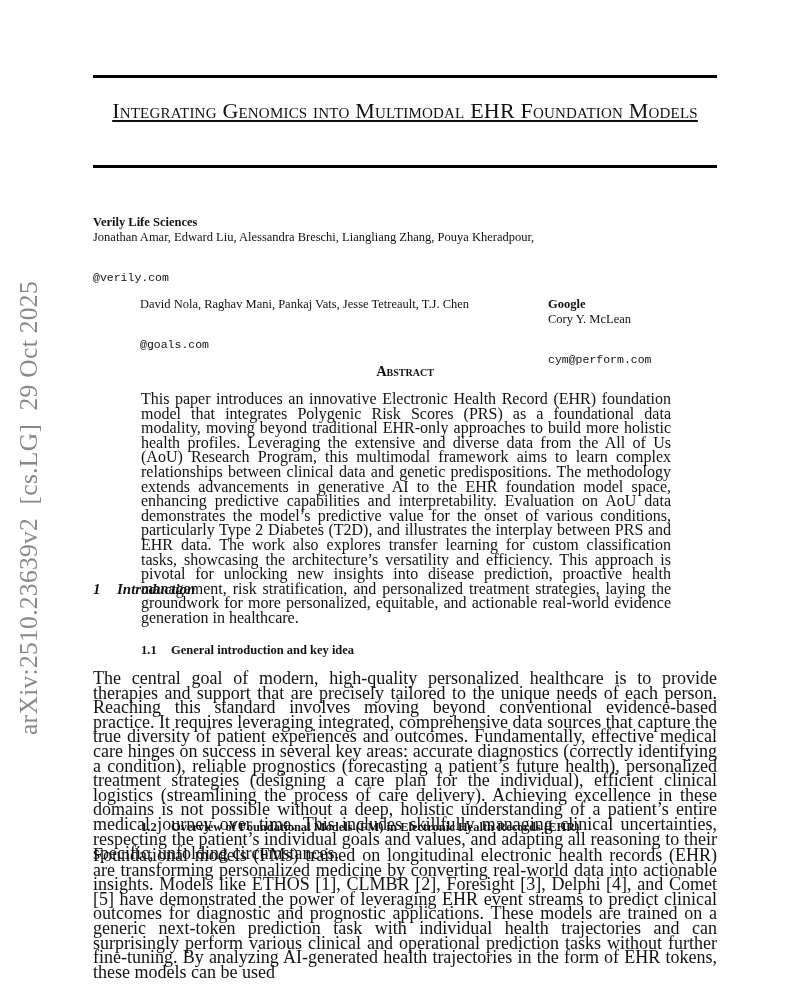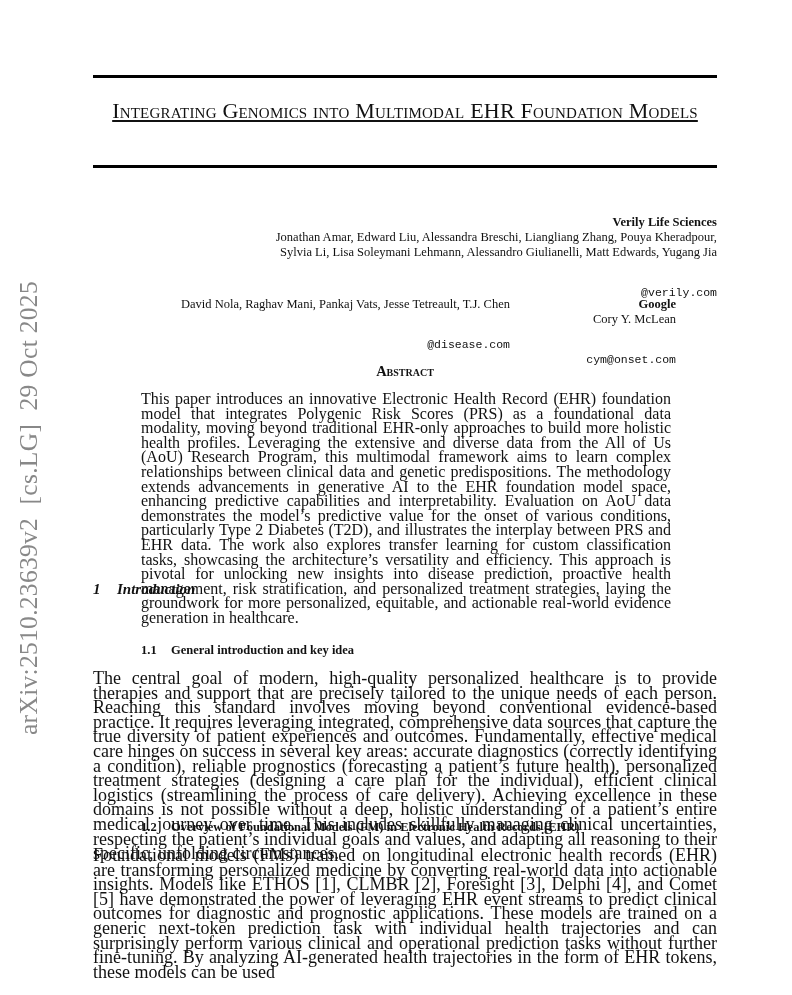--- a/index.html
+++ b/index.html
@@ -6,21 +6,21 @@
   body { width: 792px; height: 995px; position: relative; overflow: hidden;
          font-family: "Liberation Serif", "DejaVu Serif", serif; color: #111; }
   .rule { position: absolute; left: 93px; width: 624px; height: 3px; background: #000; }
   #rule-top { top: 75px; }
   #rule-bottom { top: 165px; }
   .title { position: absolute; left: 93px; width: 624px; top: 97px; text-align: center;
            font-size: 22px; line-height: 27px; font-variant: small-caps; letter-spacing: 0.2px; text-decoration: underline; }
   .sidebar { position: absolute; left: 14px; top: 735px; transform-origin: 0 0;
              transform: rotate(-90deg); white-space: pre; font-size: 25.5px; color: #888;
              font-family: "Liberation Serif", serif; letter-spacing: 0.3px; }
-  .affil { position: absolute; text-align: right; font-size: 12.5px; line-height: 15px; }
+  .affil { position: absolute; text-align: left; font-size: 12.5px; line-height: 15px; }
   .affil .org { font-weight: bold; }
   .mono { font-family: "Liberation Mono", "DejaVu Sans Mono", monospace; font-size: 11.5px; margin-top: 25px; }
   #affil-verily { left: 93px; width: 624px; top: 215px; }
   #affil-nvidia { left: 140px; width: 370px; top: 297px; }
   #affil-google { left: 548px; width: 128px; top: 297px; }
   .abstract-head { position: absolute; left: 93px; width: 624px; top: 363px; text-align: center;
                    font-weight: bold; font-variant: small-caps; font-size: 14.5px; }
   .abstract { position: absolute; left: 141px; width: 530px; top: 392px; font-size: 16px;
               line-height: 14.6px; text-align: justify; }
   .sec { position: absolute; left: 93px; font-weight: bold; }
@@ -40,33 +40,32 @@
 
 <div class="sidebar">arXiv:2510.23639v2  [cs.LG]  29 Oct 2025</div>
 
 <div class="rule" id="rule-top"></div>
 <h1 class="title" style="margin:0;font-weight:normal;">Integrating Genomics into Multimodal EHR Foundation Models</h1>
 <div class="rule" id="rule-bottom"></div>
 
 <div class="affil" id="affil-verily">
   <div class="org">Verily Life Sciences</div>
   <div>Jonathan Amar, Edward Liu, Alessandra Breschi, Liangliang Zhang, Pouya Kheradpour,</div>
-  <div>Sylvia Li, Lisa Soleymani Lehmann, Alessandro Giulianelli, Matt Edwards, Yugang Jia</div>
   <div class="mono">@verily.com</div>
 </div>
 
 <div class="affil" id="affil-nvidia">
   <div>David Nola, Raghav Mani, Pankaj Vats, Jesse Tetreault, T.J. Chen</div>
-  <div class="mono">@disease.com</div>
+  <div class="mono">@goals.com</div>
 </div>
 
 <div class="affil" id="affil-google">
   <div class="org">Google</div>
   <div>Cory Y. McLean</div>
-  <div class="mono">cym@onset.com</div>
+  <div class="mono">cym@perform.com</div>
 </div>
 
 <div class="abstract-head">Abstract</div>
 <p class="abstract" style="margin:0;">This paper introduces an innovative Electronic Health Record (EHR) foundation model that integrates Polygenic Risk Scores (PRS) as a foundational data modality, moving beyond traditional EHR-only approaches to build more holistic health profiles. Leveraging the extensive and diverse data from the All of Us (AoU) Research Program, this multimodal framework aims to learn complex relationships between clinical data and genetic predispositions. The methodology extends advancements in generative AI to the EHR foundation model space, enhancing predictive capabilities and interpretability. Evaluation on AoU data demonstrates the model’s predictive value for the onset of various conditions, particularly Type 2 Diabetes (T2D), and illustrates the interplay between PRS and EHR data. The work also explores transfer learning for custom classification tasks, showcasing the architecture’s versatility and efficiency. This approach is pivotal for unlocking new insights into disease prediction, proactive health management, risk stratification, and personalized treatment strategies, laying the groundwork for more personalized, equitable, and actionable real-world evidence generation in healthcare.</p>
 
 <div class="sec" id="sec-1">
   <span class="num">1</span><span>Introduction</span>
 </div>
 
 <div class="sec" id="sec-11">

